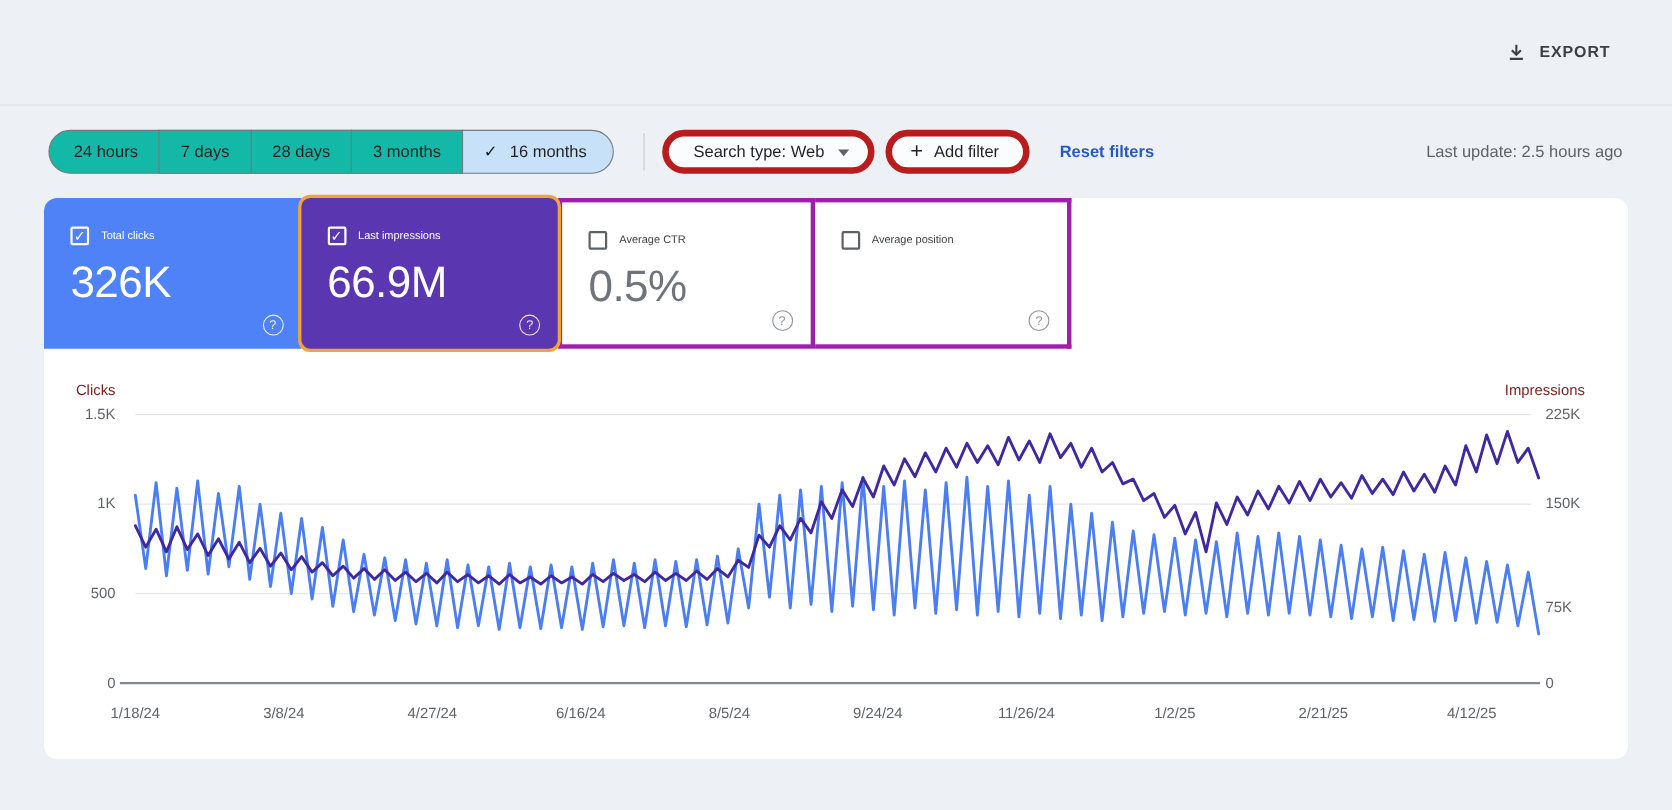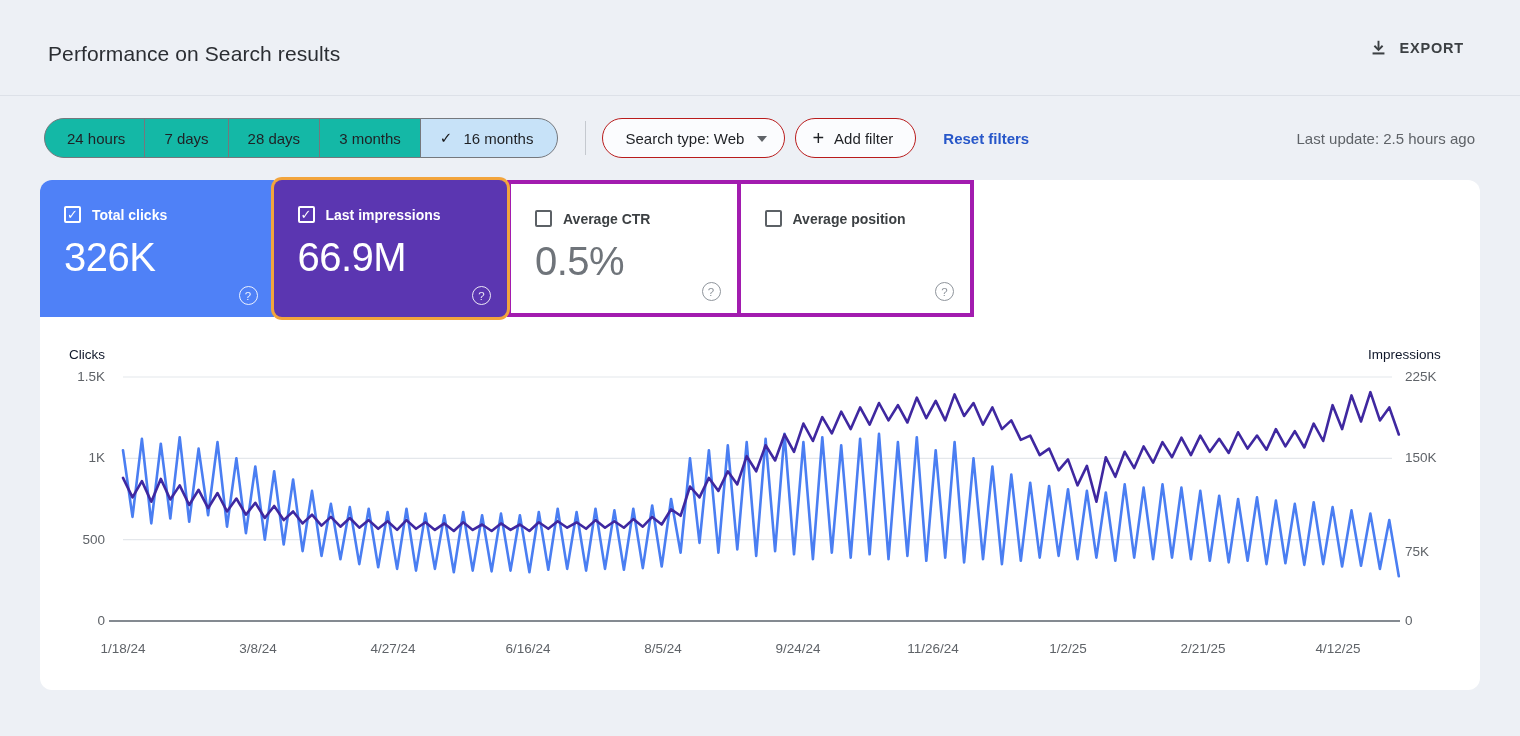--- a/index.html
+++ b/index.html
@@ -16,21 +16,21 @@
   
   .filterbar{position:absolute;top:118px;left:44px;right:45px;height:40px;display:flex;align-items:center;}
   .chip-group{display:flex;}
   .seg{height:40px;box-sizing:border-box;border:1px solid #75787d;background:#14b8a6;margin-left:-1px;
     padding:0 19px;display:flex;align-items:center;font-size:15px;font-weight:500;color:#1f2125;cursor:pointer;white-space:nowrap;}
   .seg:first-child{border-radius:20px 0 0 20px;margin-left:0;padding-left:22px;}
   .seg:last-child{border-radius:0 20px 20px 0;padding-right:24px;}
   .seg.sel{background:#c7e2f8;}
   .seg .check{margin-right:11px;font-size:15px;color:#17181a;}
   .vdiv{width:1px;height:34px;background:#c5c9cf;margin:0 16px 0 27px;}
-  .chip{height:40px;box-sizing:border-box;border:1px solid #b91c1c;background:#fbfcfe;border-radius:20px;
+  .chip{height:40px;box-sizing:border-box;border:6px solid #b91c1c;background:#fbfcfe;border-radius:20px;
     display:flex;align-items:center;font-size:15px;font-weight:500;color:#1f2125;cursor:pointer;white-space:nowrap;}
   .chip.search-type{padding:0 17px 0 22px;gap:13px;}
   .chip.add-filter{padding:0 22px 0 16px;gap:10px;margin-left:10px;}
   .plus{font-size:20px;font-weight:400;color:#1f2125;line-height:1;}
   .caret{width:0;height:0;border-left:5px solid transparent;border-right:5px solid transparent;border-top:6px solid #5f6368;margin-top:2px;}
   .reset-link{margin-left:27px;font-size:15px;font-weight:700;color:#2757c9;cursor:pointer;white-space:nowrap;}
   .last-update{margin-left:auto;font-size:15px;color:#5f6368;white-space:nowrap;}
 
   
   .panel{position:absolute;left:40px;top:180px;width:1440px;height:510px;background:#ffffff;border-radius:12px;}
@@ -38,42 +38,41 @@
   
   .cards{position:absolute;left:0;top:0;height:137px;display:flex;}
   .card{position:relative;width:233.5px;height:137px;box-sizing:border-box;padding:26px 24px 0;cursor:pointer;}
   .card.c0{border-radius:12px 0 0 0;}
   .card.focused{box-shadow:0 0 0 3px #f2a43c;border-radius:8px;z-index:2;}
   .card.plain{border:4px solid #a21caf;background:#fff;}
   .card.plain.c3{border-left:none;}
   .cb-row{display:flex;align-items:center;gap:11px;}
   .cb{width:17px;height:17px;box-sizing:border-box;border:2px solid;border-radius:2px;display:flex;align-items:center;justify-content:center;
     font-size:13px;font-weight:700;line-height:1;cursor:pointer;}
-  .card .label{font-size:14px;font-weight:700;}
+  .card .label{font-size:10px;font-weight:400;}
   .card .value{margin-top:13px;font-size:40px;font-weight:400;letter-spacing:-.5px;line-height:1.05;}
   .help{position:absolute;right:16px;bottom:12px;width:17px;height:17px;border:1.5px solid;border-radius:50%;
     display:flex;align-items:center;justify-content:center;font-size:11.5px;font-weight:500;cursor:pointer;}
 
   
   .chart-svg{position:absolute;left:0;top:0;}
-  .axis-title{position:absolute;top:167px;font-size:13.5px;color:#0f172a;}
+  .axis-title{position:absolute;top:167px;font-size:13.5px;color:#7f1d1d;}
   .axis-title.left{left:25px;width:40px;text-align:right;}
   .axis-title.right{left:1328px;}
   .ytick{position:absolute;font-size:13.5px;color:#5f6368;}
   .ytick.l{left:25px;width:40px;text-align:right;}
   .ytick.r{left:1365px;width:60px;text-align:left;}
   .xtick{position:absolute;top:461px;width:80px;text-align:center;font-size:13.5px;color:#5f6368;}
 </style>
 </head>
 <body>
 
 <div class="page">
 
   <div class="topbar">
-    <div class="page-title">Performance on Search results</div>
     <div class="export-btn">
       <span style="display:flex;">
         <svg width="19" height="19" viewBox="0 0 24 24" fill="none">
           <path d="M12 3.5v10.5" stroke="#3c4043" stroke-width="2.4"></path>
           <path d="M6.8 9.8 12 15l5.2-5.2" stroke="#3c4043" stroke-width="2.4" fill="none"></path>
           <path d="M4.5 19.5h15" stroke="#3c4043" stroke-width="2.6"></path>
         </svg>
       </span>
       <span class="lbl">EXPORT</span>
     </div>

